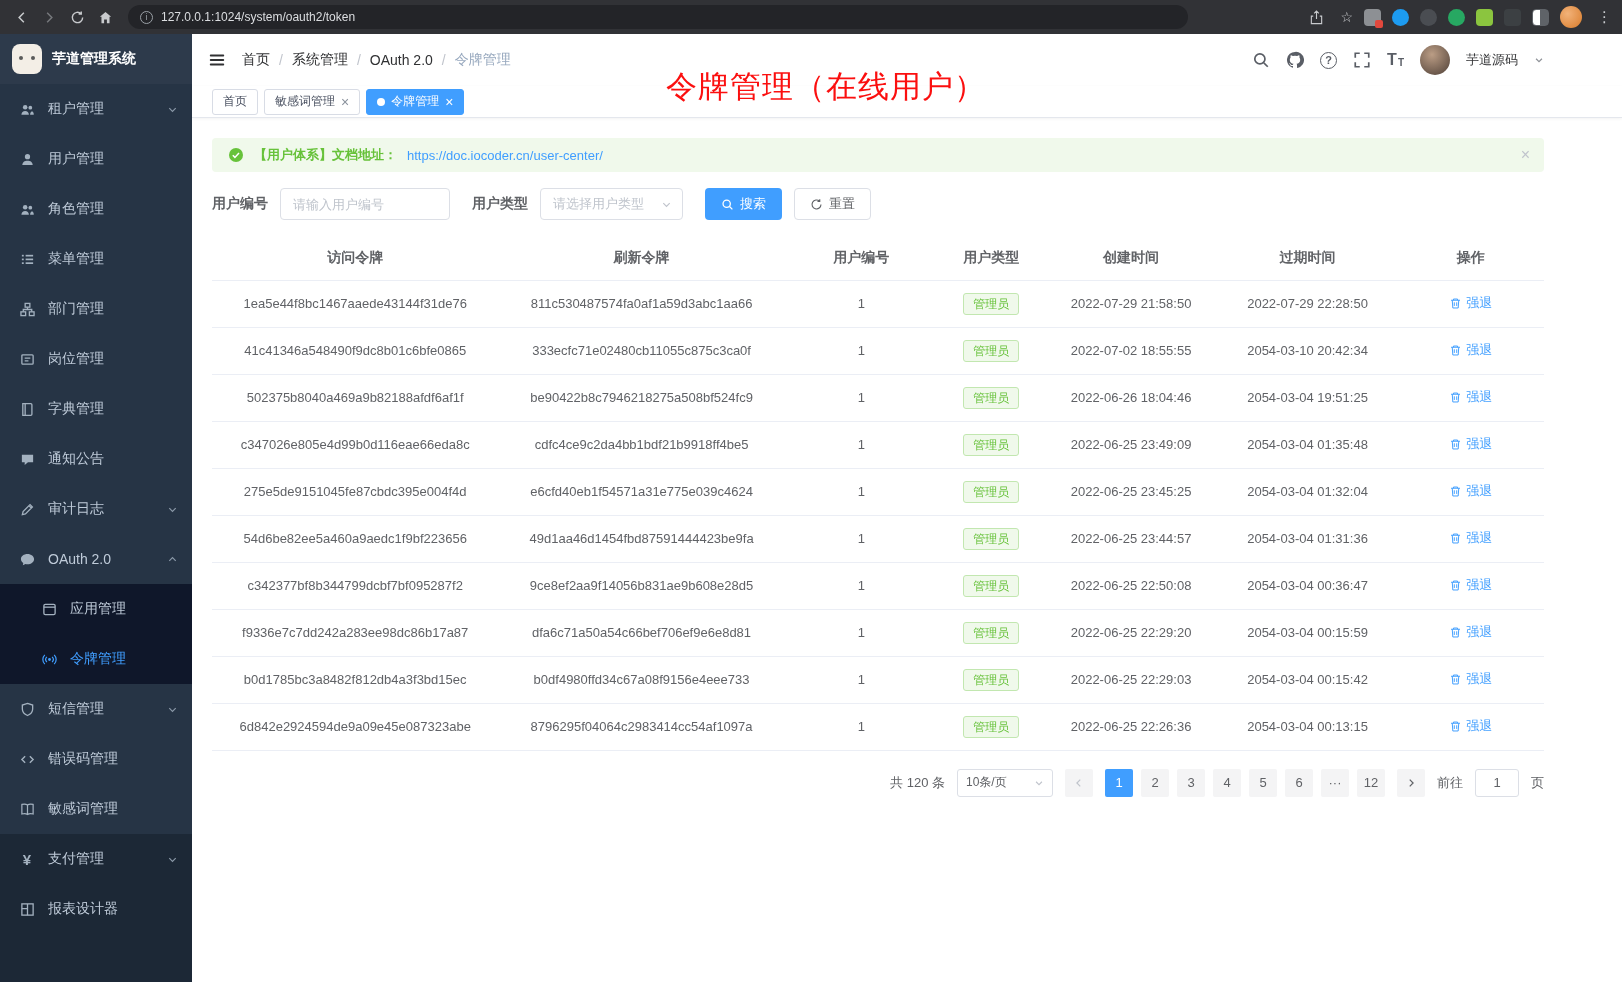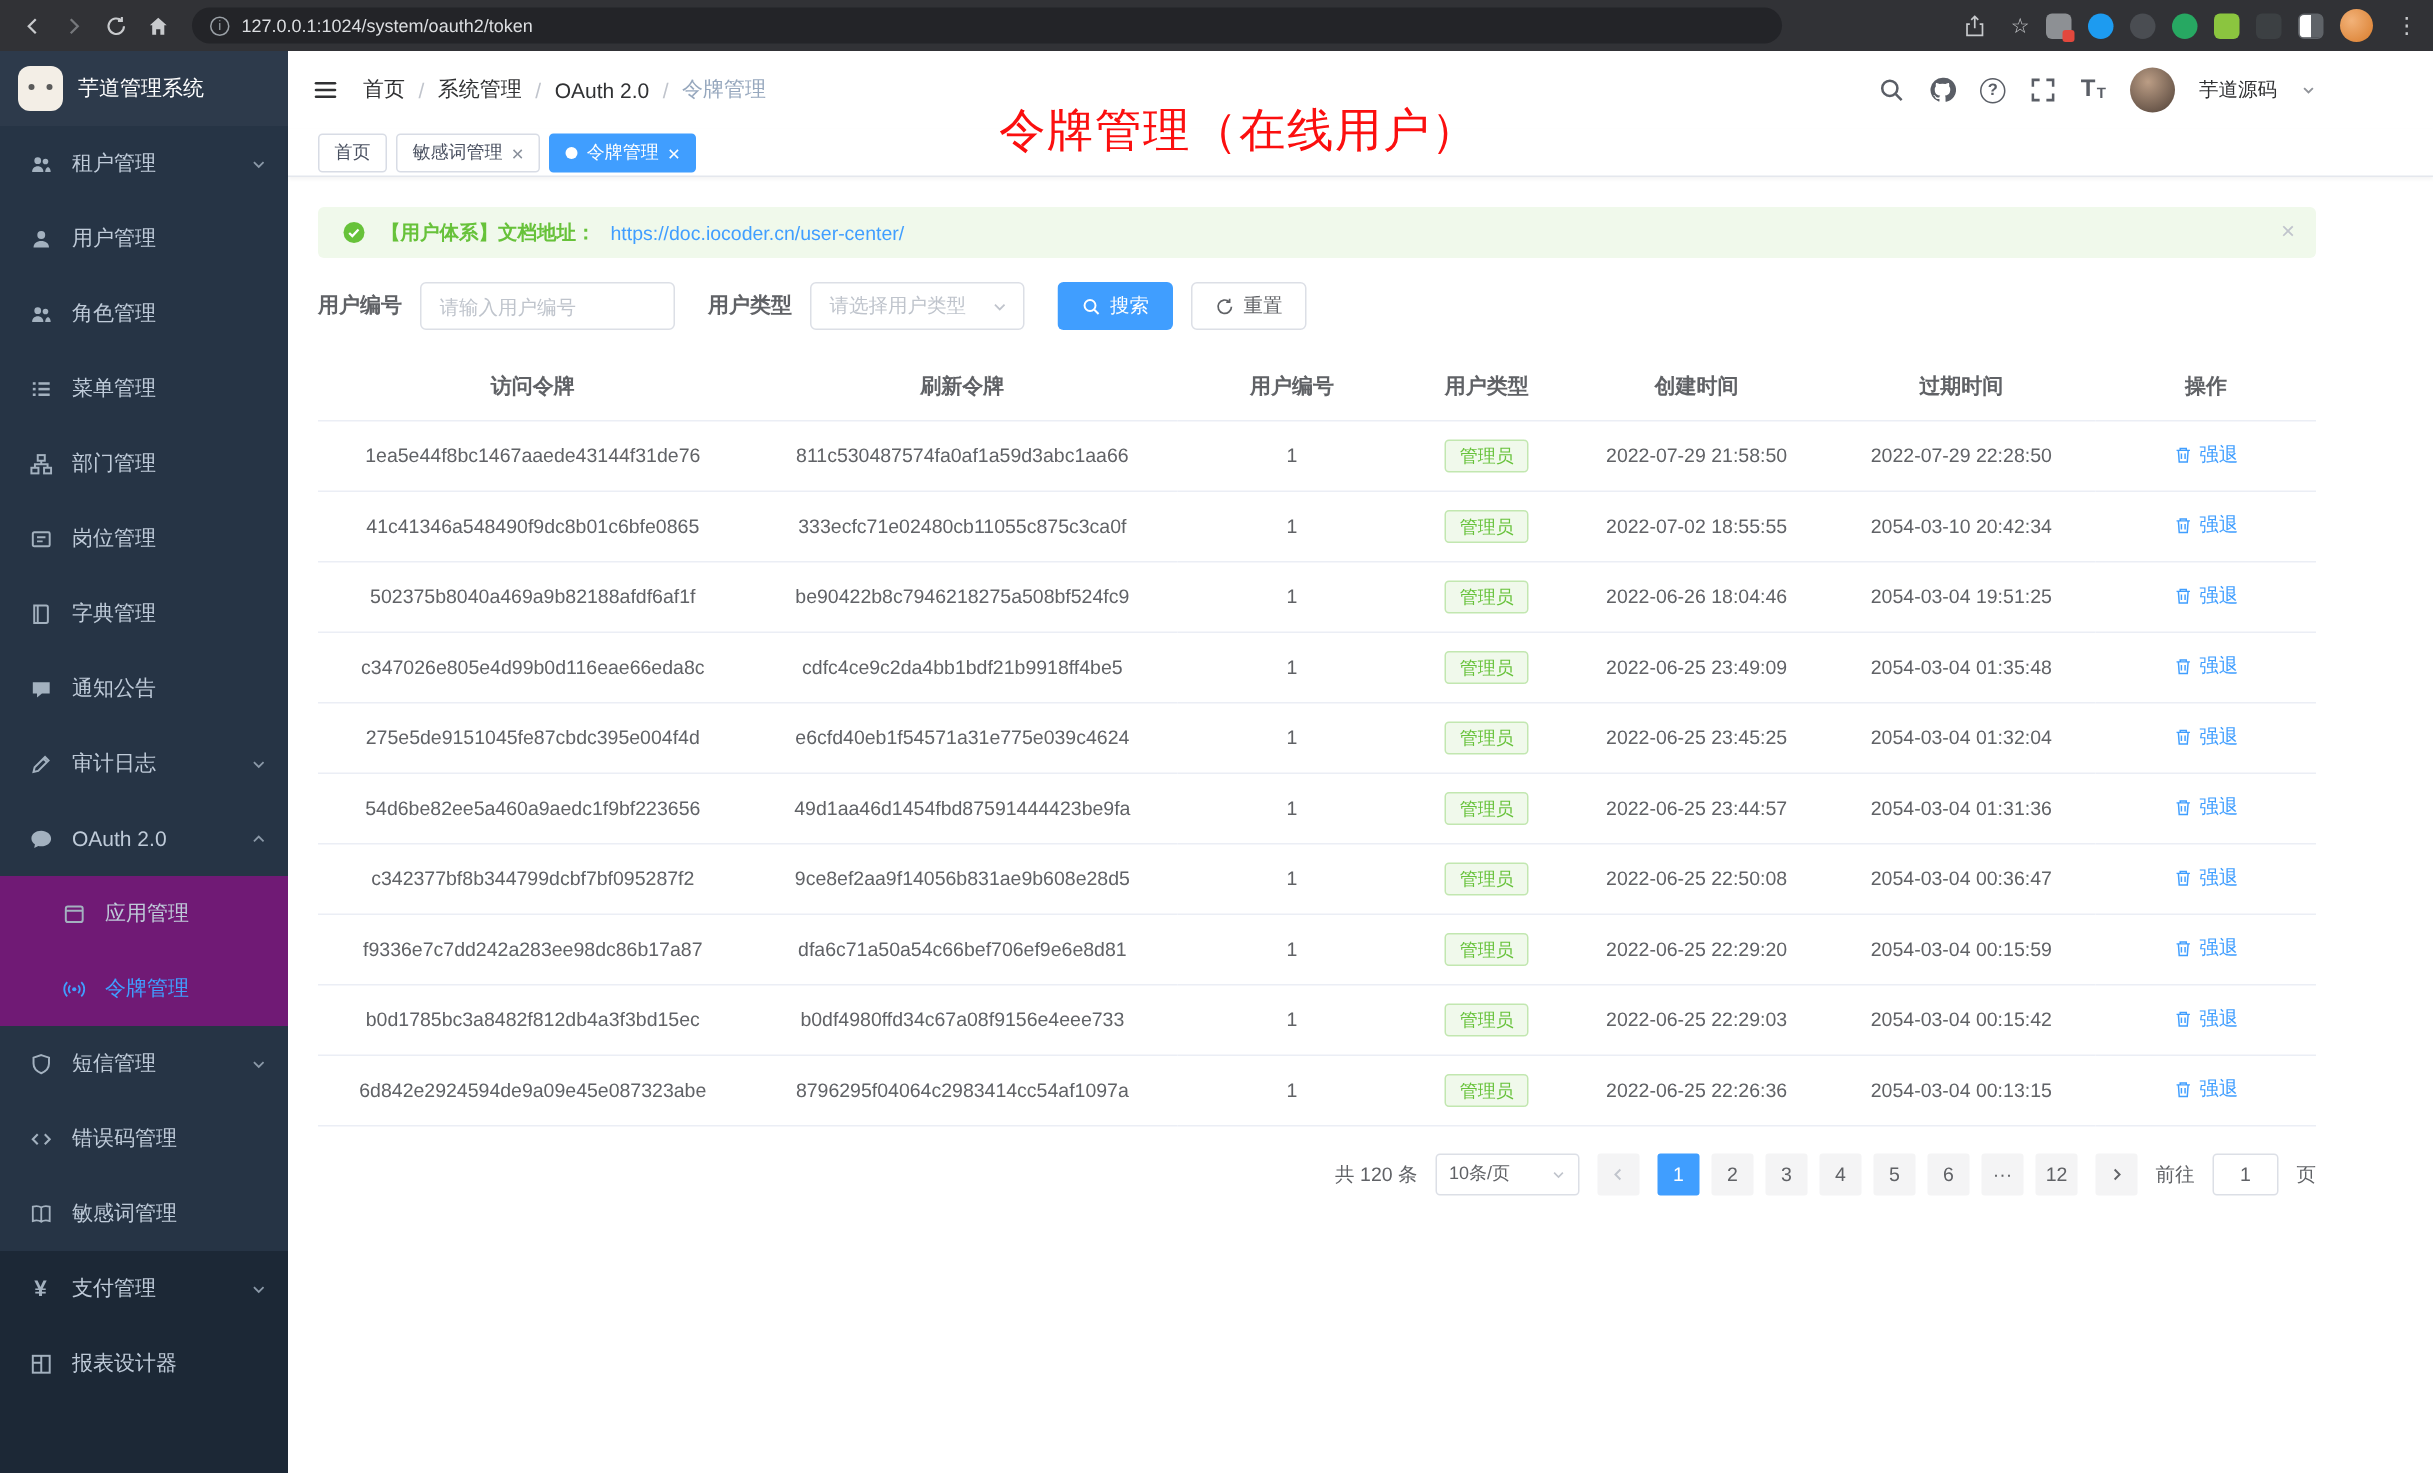--- a/index.html
+++ b/index.html
@@ -27,30 +27,30 @@
 .kebab{font-size:15px;color:#c8cacd;margin:0 2px 0 4px;cursor:pointer}
 .star{font-size:14px;cursor:pointer}
 
 
 .app{display:flex;height:948px}
 .sidebar{width:192px;background:#263445;display:flex;flex-direction:column;color:#bfcbd9;flex-shrink:0}
 .logo{height:50px;background:#2d3a4b;display:flex;align-items:center;gap:10px;padding:0 12px;cursor:pointer}
 .logo-img{width:30px;height:30px;border-radius:8px;background:#f3eee6;position:relative;flex-shrink:0}
 .logo-img::before{content:"";position:absolute;left:7px;top:12px;width:4px;height:4px;border-radius:50%;background:#5a5a5a}
 .logo-img::after{content:"";position:absolute;right:7px;top:12px;width:4px;height:4px;border-radius:50%;background:#5a5a5a}
-.logo-title{font-size:14px;font-weight:400;color:#fff;white-space:nowrap}
+.logo-title{font-size:14px;font-weight:700;color:#fff;white-space:nowrap}
 .menu{flex:1;display:flex;flex-direction:column}
 .mi{height:50px;display:flex;align-items:center;gap:13px;padding:0 14px 0 19px;font-size:14px;cursor:pointer}
 .micon{width:16px;height:16px;display:flex;align-items:center;justify-content:center;color:#a3b1bf;flex-shrink:0}
 .micon svg{width:15px;height:15px}
 .micon.yen{font-size:15px;font-weight:700}
 .chev{margin-left:auto;color:#8b99a8}
 .chev svg{width:11px;height:11px}
 .chev.up svg{transform:rotate(180deg)}
-.mi.sub{padding-left:41px;background:#701a75}
+.mi.sub{padding-left:41px;background:#0f172a}
 .mi.active{color:#409eff}
 .mi.active .micon{color:#409eff}
 .menu-dark{background:#1c2836;flex:1}
 .menu-dark .mi{background:transparent}
 
 
 .main{flex:1;display:flex;flex-direction:column;position:relative;min-width:0;background:#fff}
 .topbar{height:52px;display:flex;align-items:center;gap:16px;padding:0 78px 0 16px}
 .hamb{color:#303133;cursor:pointer}
 .hamb svg{width:18px;height:18px}

